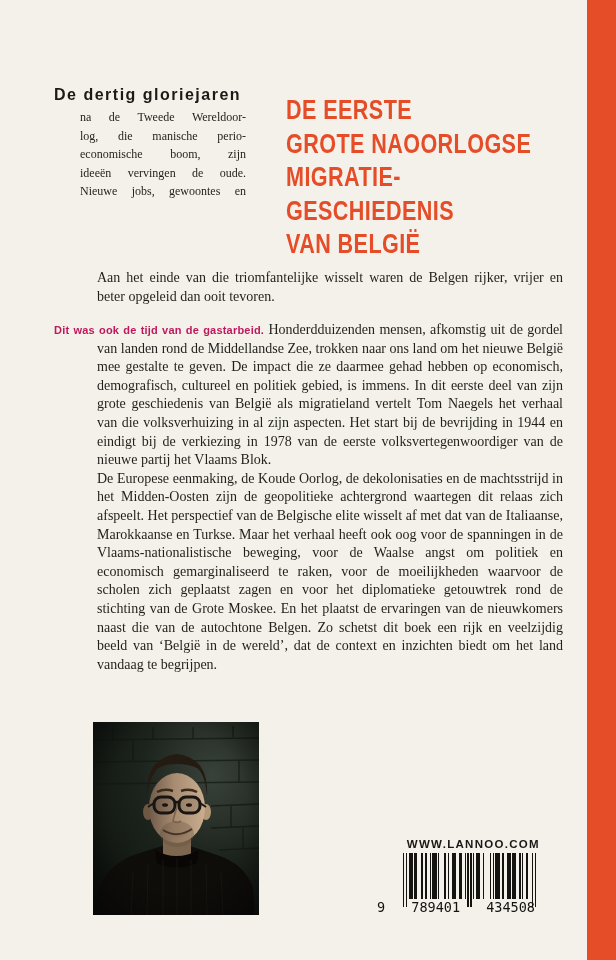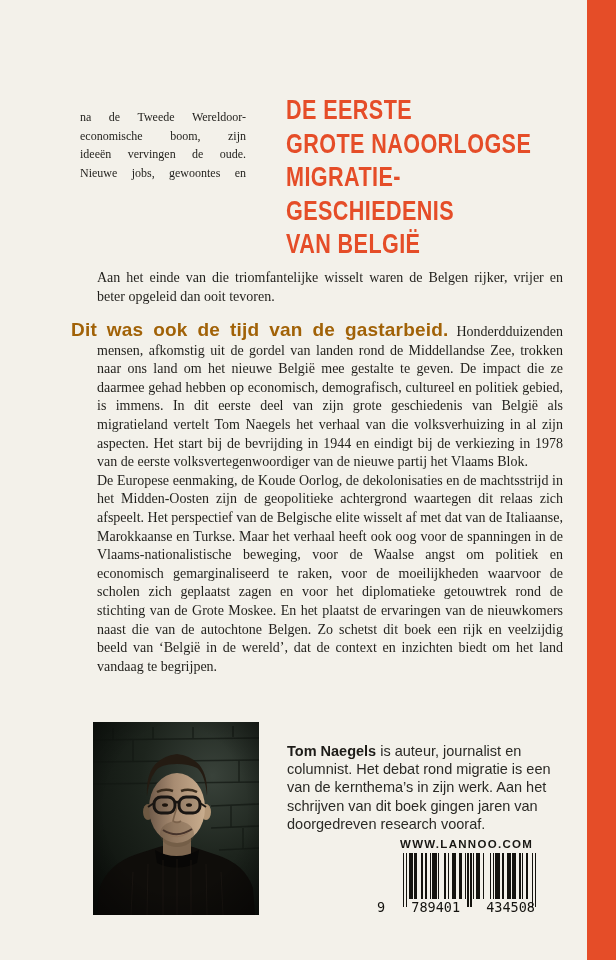--- a/index.html
+++ b/index.html
@@ -50,37 +50,36 @@
     font-size:14px;line-height:18.6px;text-align:justify;
   }
   .main-text{
     position:absolute;left:97px;top:321px;width:466px;
     font-size:14px;line-height:18.6px;
   }
   .main-text p{margin:0;text-align:justify;}
   .main-text p.hang{text-indent:-43px;}
   .h2{
     font-family:"Liberation Sans",sans-serif;
-    font-weight:700;font-size:19px;letter-spacing:0.2px;
-    color:#a16207;
-    margin-left:17px;
+    font-weight:700;font-size:11px;letter-spacing:0.2px;
+    color:#be185d;
   }
   .photo{
     position:absolute;left:93px;top:722px;width:166px;height:193px;
     display:block;
   }
   .bio{
     position:absolute;left:287px;top:727px;width:278px;
     font-family:"Liberation Sans",sans-serif;
     font-size:14.5px;line-height:18.4px;color:#2b2a26;
   }
   .bio b{font-weight:700;color:#1d1c18;}
   .footer-url{
     position:absolute;left:400px;top:838px;width:140px;
-    text-align:left;
+    text-align:right;
     font-family:"Liberation Sans",sans-serif;
     font-weight:700;font-size:11.5px;letter-spacing:1.3px;
     color:#181713;white-space:nowrap;
   }
   .barcode{
     position:absolute;left:403px;top:853px;width:133px;height:54px;
   }
   .barcode svg{width:100%;height:100%;display:block;}
   .isbn-digits{
     position:absolute;left:377px;top:899px;width:158px;
@@ -89,23 +88,25 @@
     font-size:13.5px;color:#14130f;
   }
 </style>
 </head>
 <body>
 
 <div class="page">
 
   <div class="red-bar"></div>
 
+  <div class="h1">De dertig gloriejaren</div>
 
   <div class="intro-col">
       <div class="gen-line">na de Tweede Wereldoor-</div>
+      <div class="gen-line">log, die manische perio-</div>
       <div class="gen-line">economische boom, zijn</div>
       <div class="gen-line">ideeën vervingen de oude.</div>
       <div class="gen-line">Nieuwe jobs, gewoontes en</div>
     </div>
 
   <div class="tagline">
       <div class="gen-line">DE EERSTE</div>
       <div class="gen-line">GROTE NAOORLOGSE</div>
       <div class="gen-line">MIGRATIE-</div>
       <div class="gen-line">GESCHIEDENIS</div>
@@ -180,21 +181,20 @@
         <line x1="55" y1="142" x2="54" y2="193"></line>
       <line x1="70" y1="138" x2="70" y2="193"></line>
         <line x1="84" y1="137" x2="84" y2="193"></line>
       <line x1="98" y1="138" x2="98" y2="193"></line>
         <line x1="113" y1="142" x2="114" y2="193"></line>
       <line x1="128" y1="150" x2="130" y2="193"></line>
     </g>
     <rect width="166" height="193" fill="url(#vin)"></rect>
   </svg>
 
-  <p class="bio"><b>Tom Naegels</b><span> is auteur, journalist en columnist. Het debat rond migratie is een van de kernthema’s in zijn werk. Aan het schrijven van dit boek gingen jaren van doorgedreven research vooraf.</span></p>
 
   <div class="footer-url">WWW.LANNOO.COM</div>
 
   <div class="barcode">
       <svg viewBox="0 0 95 40" preserveAspectRatio="none" shape-rendering="crispEdges" xmlns="http://www.w3.org/2000/svg">
         <rect x="0" y="0" width="1" height="40" fill="#14130f"></rect>
         <rect x="2" y="0" width="1" height="40" fill="#14130f"></rect>
         <rect x="4" y="0" width="1" height="34" fill="#14130f"></rect>
         <rect x="5" y="0" width="1" height="34" fill="#14130f"></rect>
         <rect x="6" y="0" width="1" height="34" fill="#14130f"></rect>

